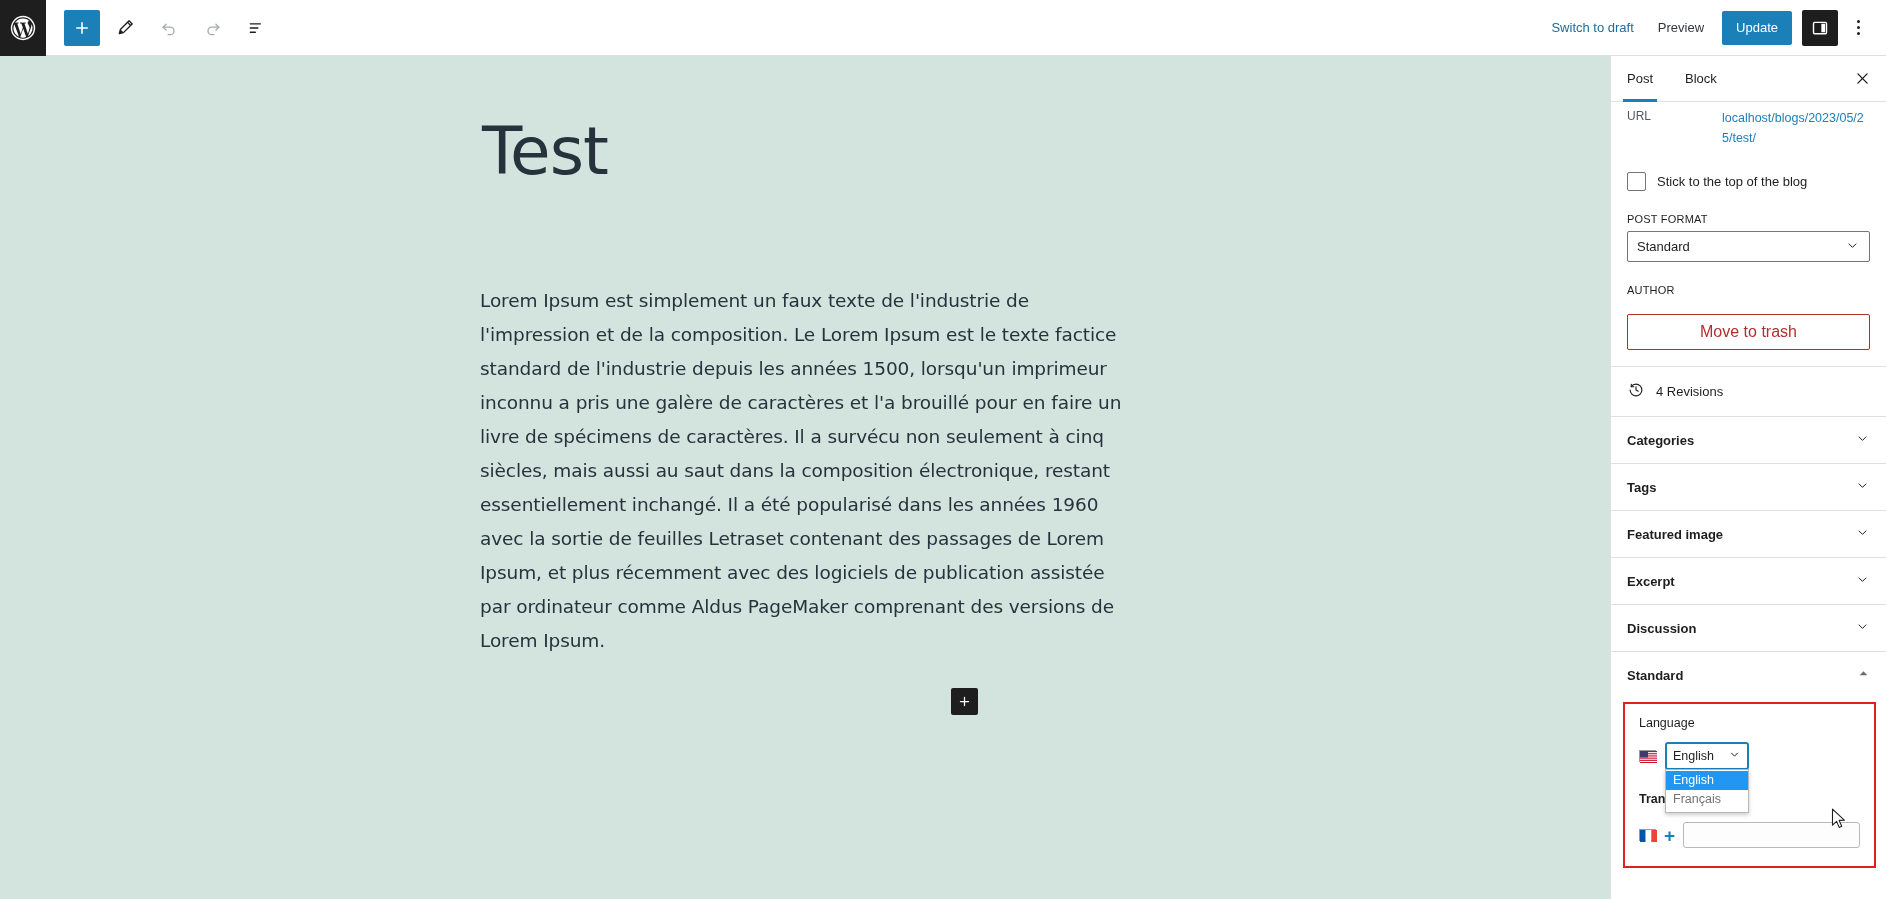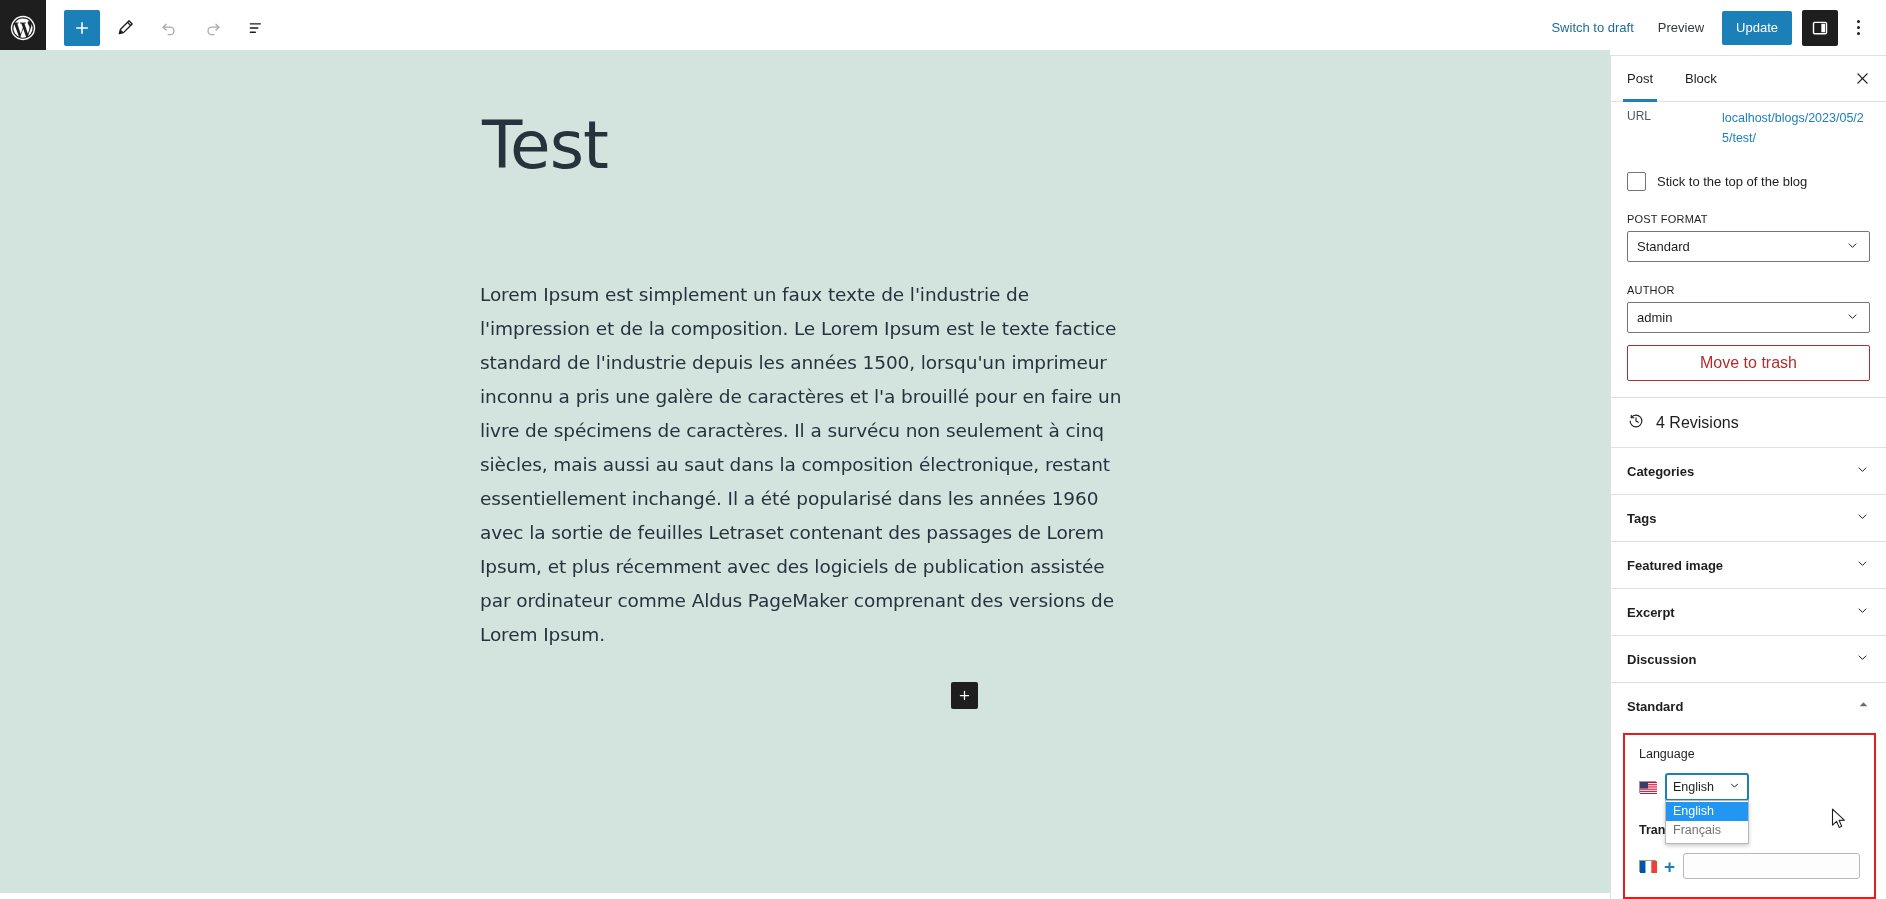--- a/index.html
+++ b/index.html
@@ -83,21 +83,21 @@
     background: none; border: none; cursor: pointer;
     display: flex; align-items: center; justify-content: center;
     flex-direction: column; gap: 3px;
     padding: 0; margin-left: 2px;
   }
   .kebab-dot { width: 3px; height: 3px; background: #1e1e1e; border-radius: 50%; }
 
   
   .canvas {
     position: absolute;
-    top: 50px; left: 0;
+    top: 56px; left: 0;
     width: 1610px; height: 843px;
     background: #d3e3de;
     overflow: hidden;
   }
   .post-wrap {
     width: 650px;
     margin: 0 auto;
     padding-top: 60px;
   }
   .post-title {
@@ -215,21 +215,21 @@
     background: #fff; color: #b32d2e;
     font-size: 16px; cursor: pointer; font-family: inherit;
   }
 
   .sb-divider { height: 1px; background: #e0e0e0; margin-top: 16px; }
 
   .rev-row {
     display: flex; align-items: center; gap: 11px;
     padding: 14px 16px; cursor: pointer;
   }
-  .rev-text { font-size: 16px; color: #1e1e1e; }
+  .rev-text { font-size: 13px; color: #1e1e1e; }
 
   .panel-row {
     display: flex; align-items: center;
     height: 47px; padding: 0 16px;
     border-top: 1px solid #e0e0e0;
     cursor: pointer;
     font-size: 13px; font-weight: 600; color: #1e1e1e;
   }
   .panel-row .arrow { margin-left: auto; }
 
@@ -410,28 +410,20 @@
       <div class="select-box">
         <span>Standard</span>
         <span class="chev">
           <svg width="15" height="15" viewBox="0 0 24 24" aria-hidden="true">
             <path d="M6.5 9.5l5.5 5.5 5.5-5.5" fill="none" stroke="#1e1e1e" stroke-width="1.6" stroke-linecap="round" stroke-linejoin="round"></path>
           </svg>
         </span>
       </div>
 
       <div class="field-label">AUTHOR</div>
-      <div class="select-box">
-        <span>admin</span>
-        <span class="chev">
-          <svg width="15" height="15" viewBox="0 0 24 24" aria-hidden="true">
-            <path d="M6.5 9.5l5.5 5.5 5.5-5.5" fill="none" stroke="#1e1e1e" stroke-width="1.6" stroke-linecap="round" stroke-linejoin="round"></path>
-          </svg>
-        </span>
-      </div>
 
       <button class="trash-btn">Move to trash</button>
 
       <div class="sb-divider"></div>
 
       <div class="rev-row">
         <span>
           <svg width="18" height="18" viewBox="0 0 24 24" aria-hidden="true">
             <path d="M4.2 12a7.8 7.8 0 107.8-7.8c-2.6 0-4.9 1.3-6.3 3.2" fill="none" stroke="#1e1e1e" stroke-width="1.5" stroke-linecap="round"></path>
             <path d="M5.7 4.3v3.4h3.4" fill="none" stroke="#1e1e1e" stroke-width="1.5" stroke-linecap="round" stroke-linejoin="round"></path>

